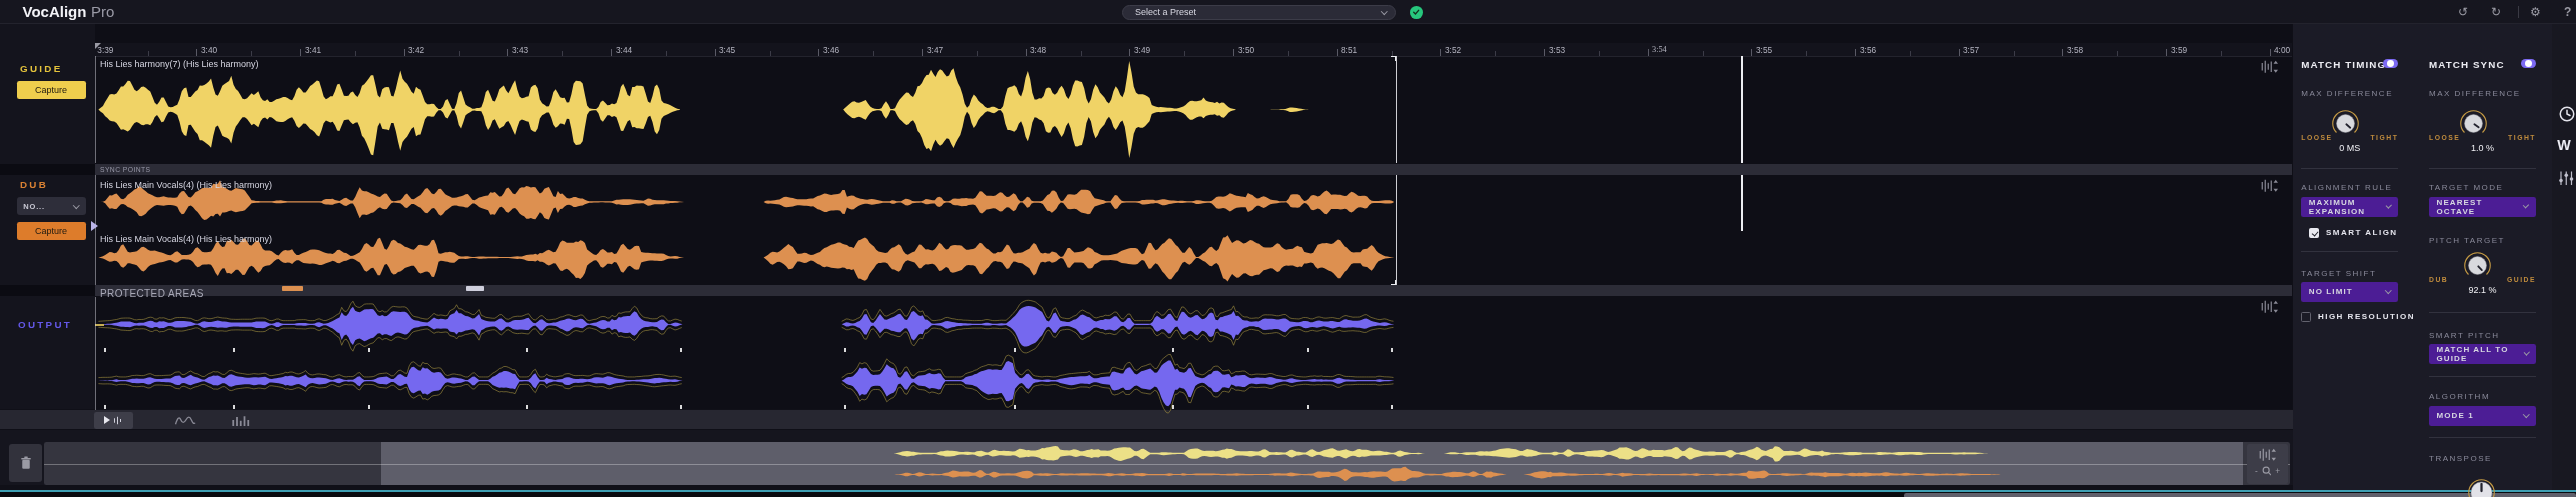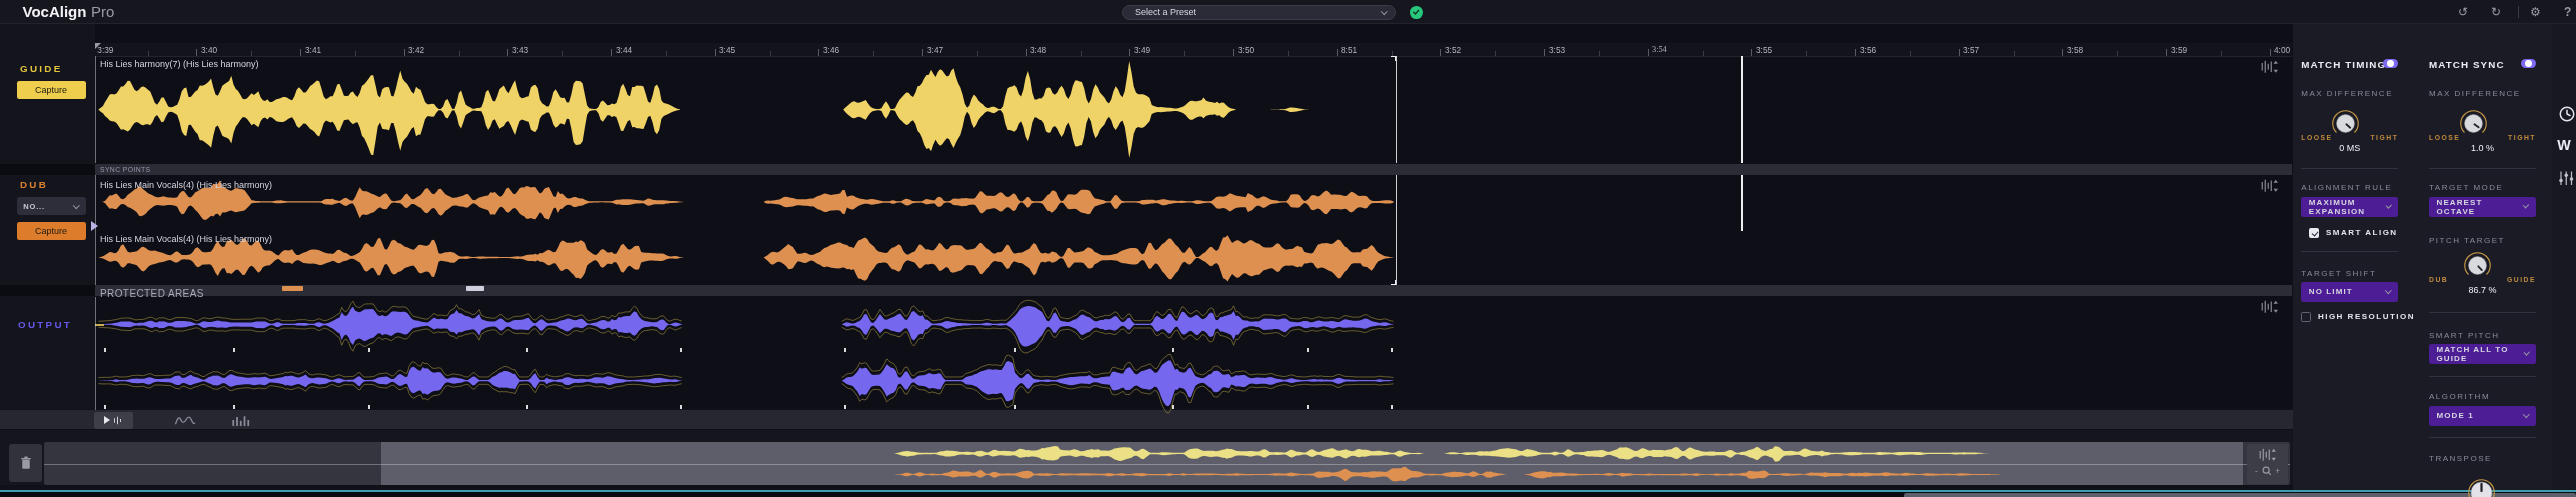--- a/index.html
+++ b/index.html
@@ -376,21 +376,21 @@
     <div class="rp-lab" style="left:136px;top:212px;">PITCH TARGET</div>
     <svg class="abs" style="left:168px;top:225px;" width="33" height="33" viewBox="0 0 44 44">
       <path d="M 9.98 34.02 A 17 17 0 1 1 34.02 34.02" stroke="#c49a44" stroke-width="1.5" fill="none"></path>
       <circle cx="22" cy="22" r="12" fill="#d9dade" stroke="#9a9aa2" stroke-width=".6"></circle>
       <line class="needle" x1="22" y1="13.5" x2="22" y2="20.5" stroke="#23232e" stroke-width="2.4" stroke-linecap="round" transform="rotate(137 22 22)"></line>
     </svg>
     <div class="minmax" style="left:136px;top:252px;width:107px;">
       <span>DUB</span>
       <span>GUIDE</span>
     </div>
-    <div class="rp-val" style="left:136px;top:261px;width:107px;">86.7 %</div>
+    <div class="rp-val" style="left:136px;top:261px;width:107px;">92.1 %</div>
     <div class="rp-div" style="left:136px;top:288px;width:107px;"></div>
     <div class="rp-lab" style="left:136px;top:307px;">SMART PITCH</div>
     <div class="rp-dd" style="left:136px;top:320px;width:107px;">
       <span>MATCH ALL TO GUIDE</span>
       <i class="chev"></i>
     </div>
     <div class="rp-div" style="left:136px;top:352px;width:107px;"></div>
     <div class="rp-lab" style="left:136px;top:368px;">ALGORITHM</div>
     <div class="rp-dd" style="left:136px;top:382px;width:107px;">
       <span>MODE 1</span>

